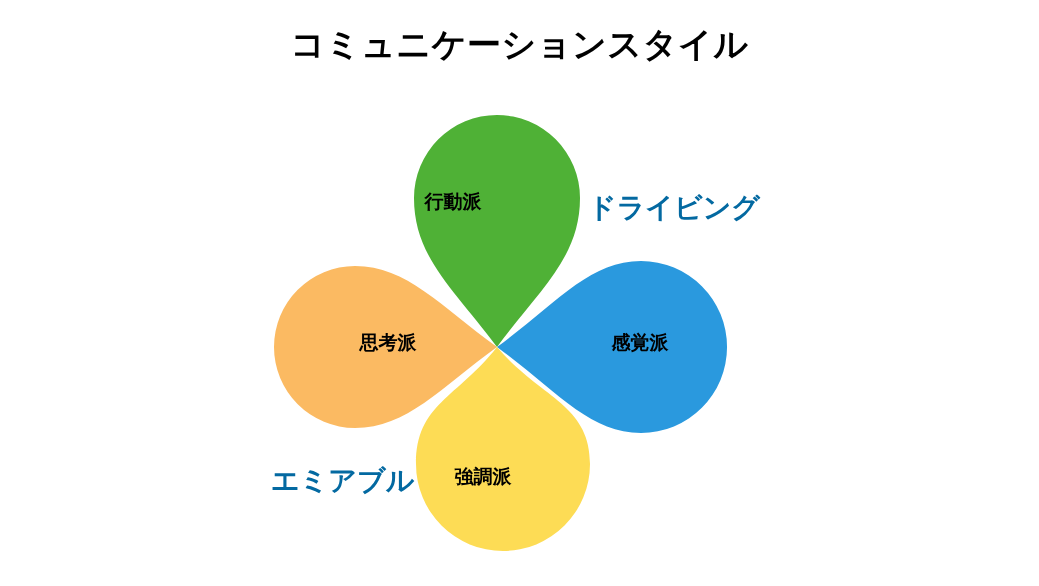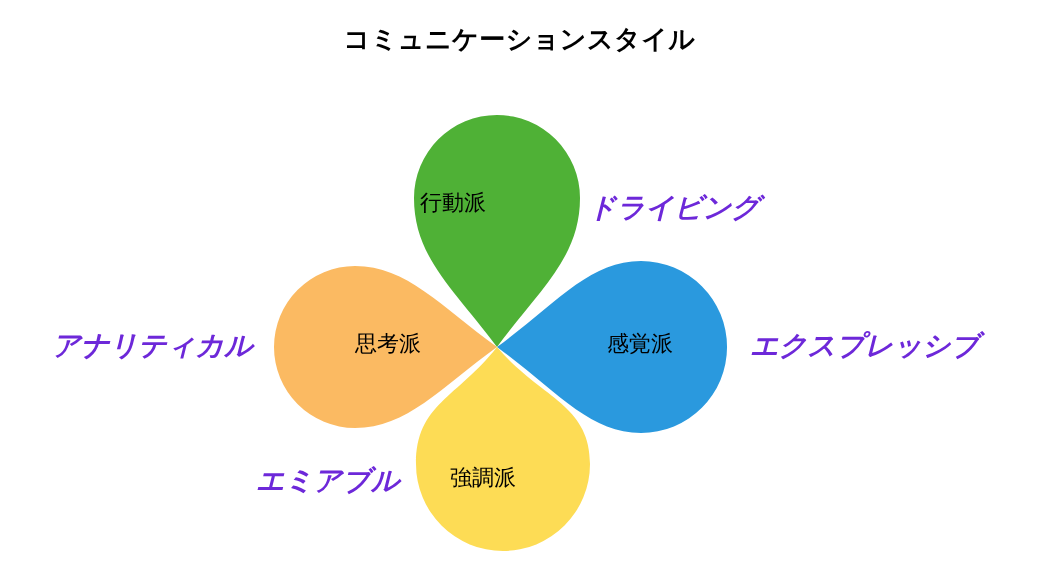--- a/index.html
+++ b/index.html
@@ -19,63 +19,62 @@
     left: 0; top: 0;
     width: 1039px;
     height: 586px;
   }
   .title {
     position: absolute;
     left: 0;
     top: 24px;
     width: 1039px;
     text-align: center;
-    font-size: 26px;
+    font-size: 34px;
     font-weight: bold;
     color: #000000;
     letter-spacing: 0.5px;
     line-height: 1.2;
   }
   svg.flower {
     position: absolute;
     left: 0;
     top: 0;
     width: 1039px;
     height: 586px;
     display: block;
   }
   .petal-label {
     position: absolute;
-    font-size: 22px;
-    font-weight: normal;
+    font-size: 19px;
+    font-weight: bold;
     color: #000000;
     white-space: nowrap;
     line-height: 1;
   }
   .outer-label {
     position: absolute;
     font-size: 28px;
     font-weight: bold;
-    color: #6d28d9;
+    color: #0369a1;
     white-space: nowrap;
     line-height: 1;
-    font-style: italic;
   }
 
   
   #label-green  { left: 453px; top: 192px; transform: translate(-50%, 0); }
   #label-blue   { left: 640px; top: 333px; transform: translate(-50%, 0); }
   #label-orange { left: 388px; top: 333px; transform: translate(-50%, 0); }
   #label-yellow { left: 483px; top: 467px; transform: translate(-50%, 0); }
 
   
   #outer-driving     { left: 588px;  top: 194px; }
   #outer-expressive  { left: 750px;  top: 332px; }
   #outer-analytical  { left: 52px;   top: 332px; }
-  #outer-amiable     { left: 256px;  top: 467px; }
+  #outer-amiable     { left: 271px;  top: 467px; }
 </style>
 </head>
 <body>
 
 <div id="diagram-root">
 
   <div class="title">コミュニケーションスタイル</div>
 
   <svg class="flower" viewBox="0 0 1039 586" xmlns="http://www.w3.org/2000/svg">
 
@@ -103,19 +102,17 @@
   <div class="petal-label" id="label-green">行動派</div>
 
   <div class="petal-label" id="label-blue">感覚派</div>
 
   <div class="petal-label" id="label-orange">思考派</div>
 
   <div class="petal-label" id="label-yellow">強調派</div>
 
   <div class="outer-label" id="outer-driving">ドライビング</div>
 
-  <div class="outer-label" id="outer-expressive">エクスプレッシブ</div>
 
-  <div class="outer-label" id="outer-analytical">アナリティカル</div>
 
   <div class="outer-label" id="outer-amiable">エミアブル</div>
 
 </div>
 
 </body></html>

